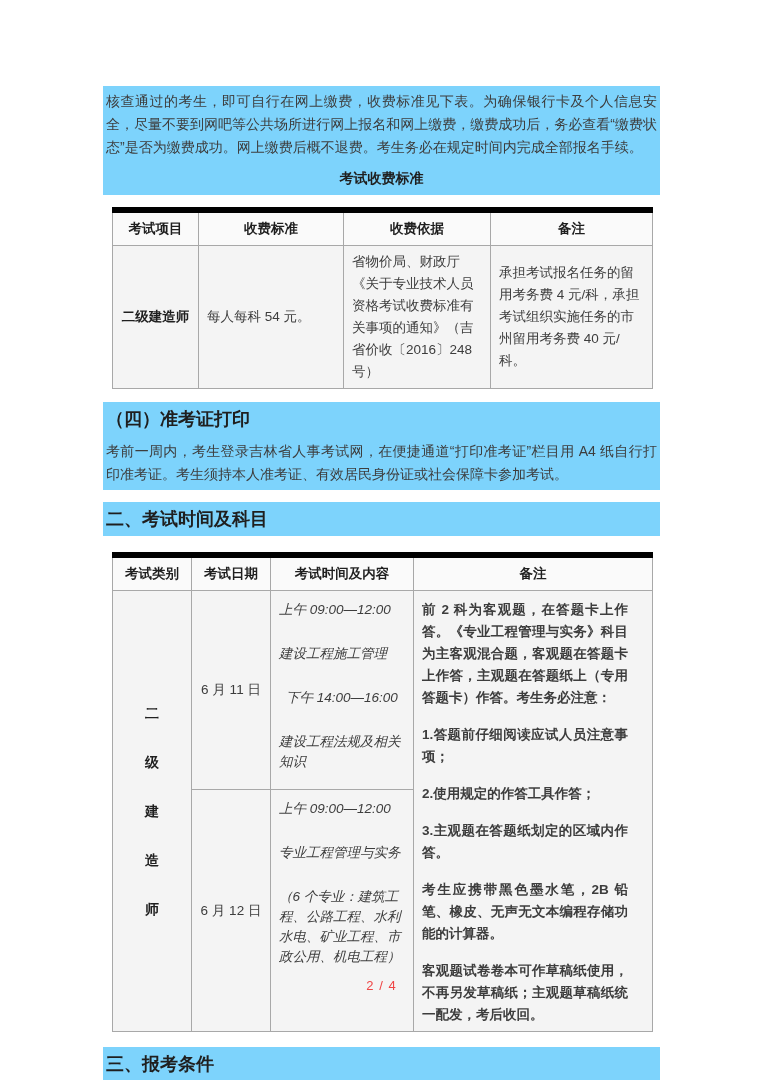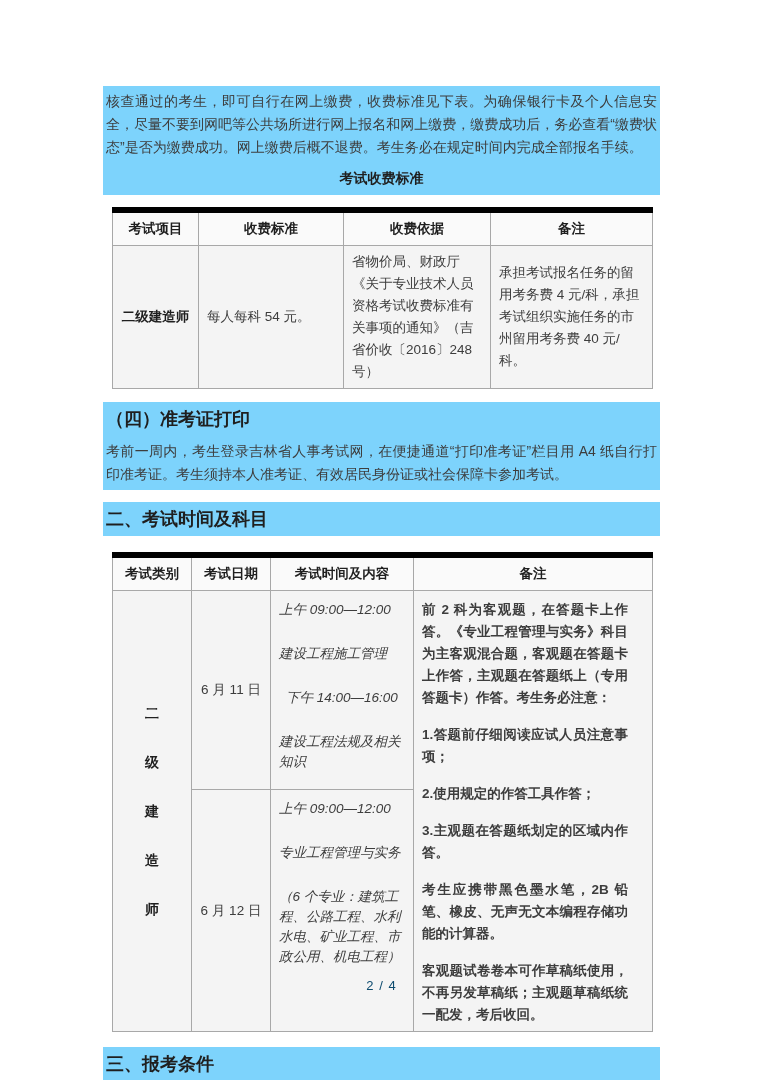--- a/index.html
+++ b/index.html
@@ -75,21 +75,21 @@
   }
   .content-cell{padding-top:9px !important;font-style:italic;}
   .cline{margin:0 0 24px 0;}
   .cline:last-child{margin-bottom:0;}
   .cline-indent{padding-left:7px;}
   .notes-cell{padding-top:8px !important;}
   .note-p{margin:0 16px 15px 0;line-height:22px;text-align:justify;font-weight:bold;}
   .note-p:last-child{margin-bottom:0;}
   .page-number{
     position:absolute;left:0;top:978px;width:763px;
-    text-align:center;font-size:13px;color:#0c4a6e;letter-spacing:1px;
+    text-align:center;font-size:13px;color:#ef4444;letter-spacing:1px;
   }
   .watermark{
     position:absolute;right:6px;bottom:3px;
     font-size:18px;font-weight:bold;letter-spacing:1px;
     color:#ffffff;
     text-shadow:1px 1px 2px #8f8f8f, -1px -1px 1px #d9d9d9, 0 0 1px #bdbdbd;
   }
 </style>
 </head>
 <body>

